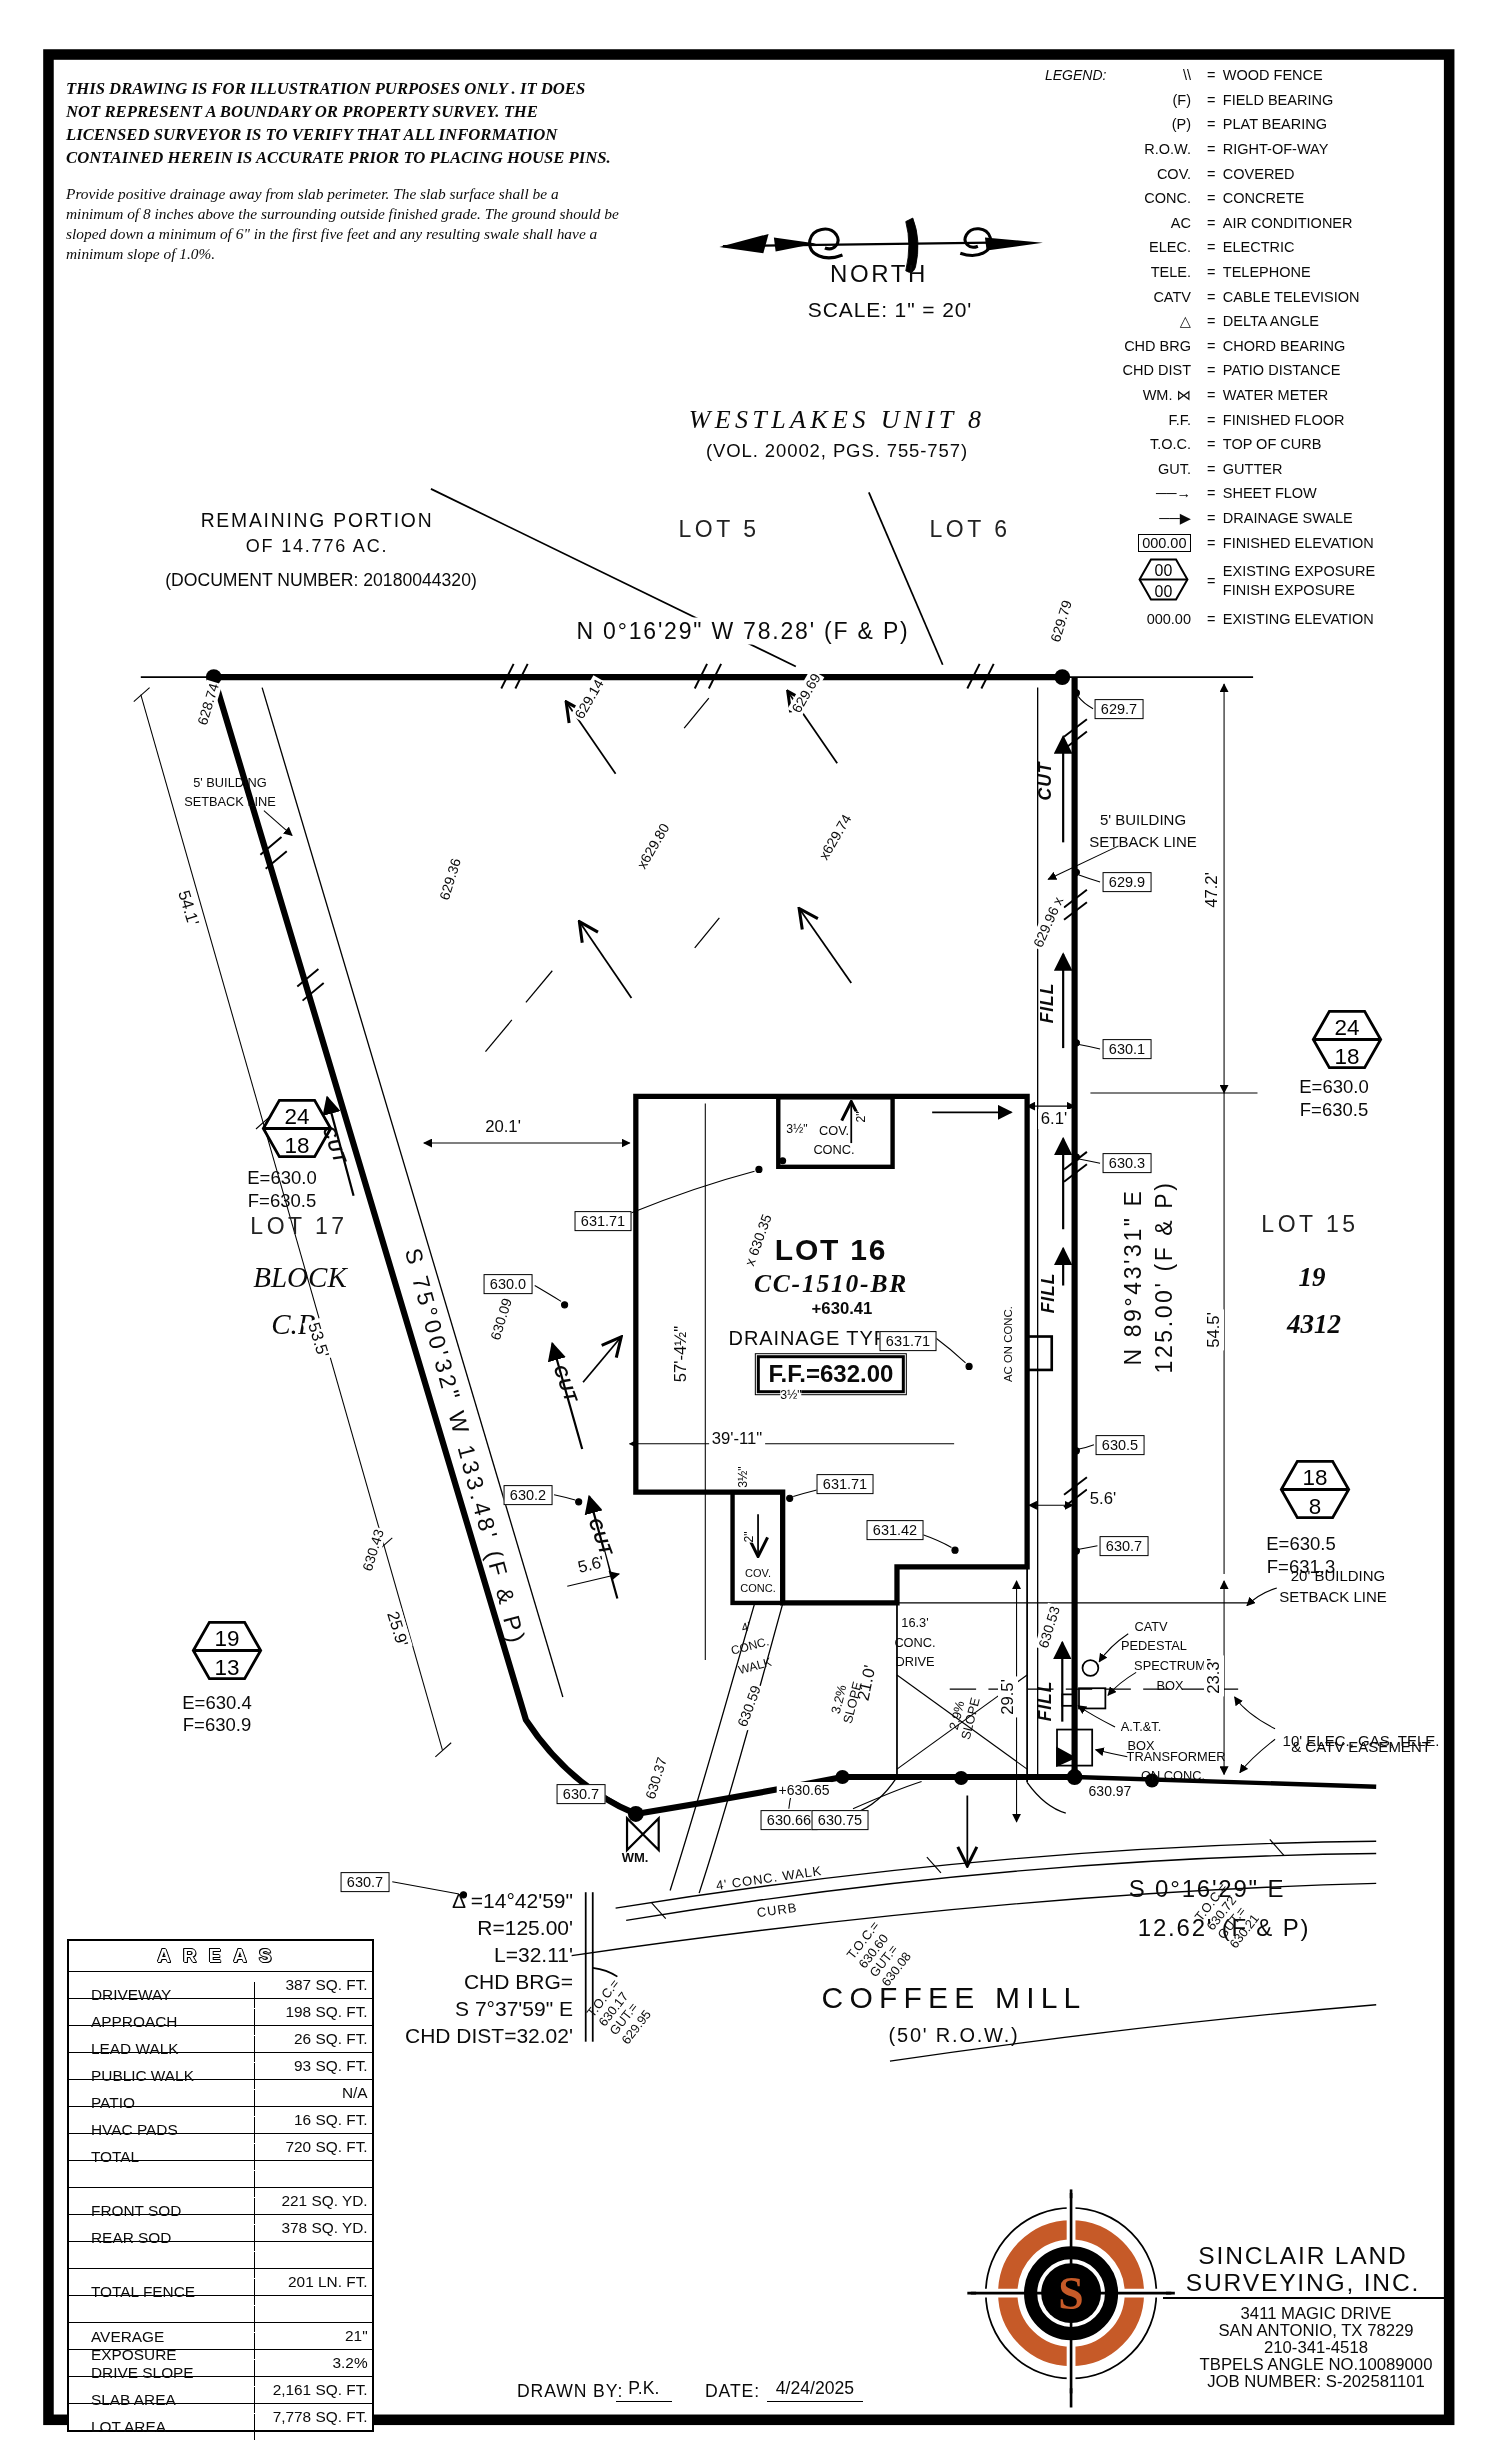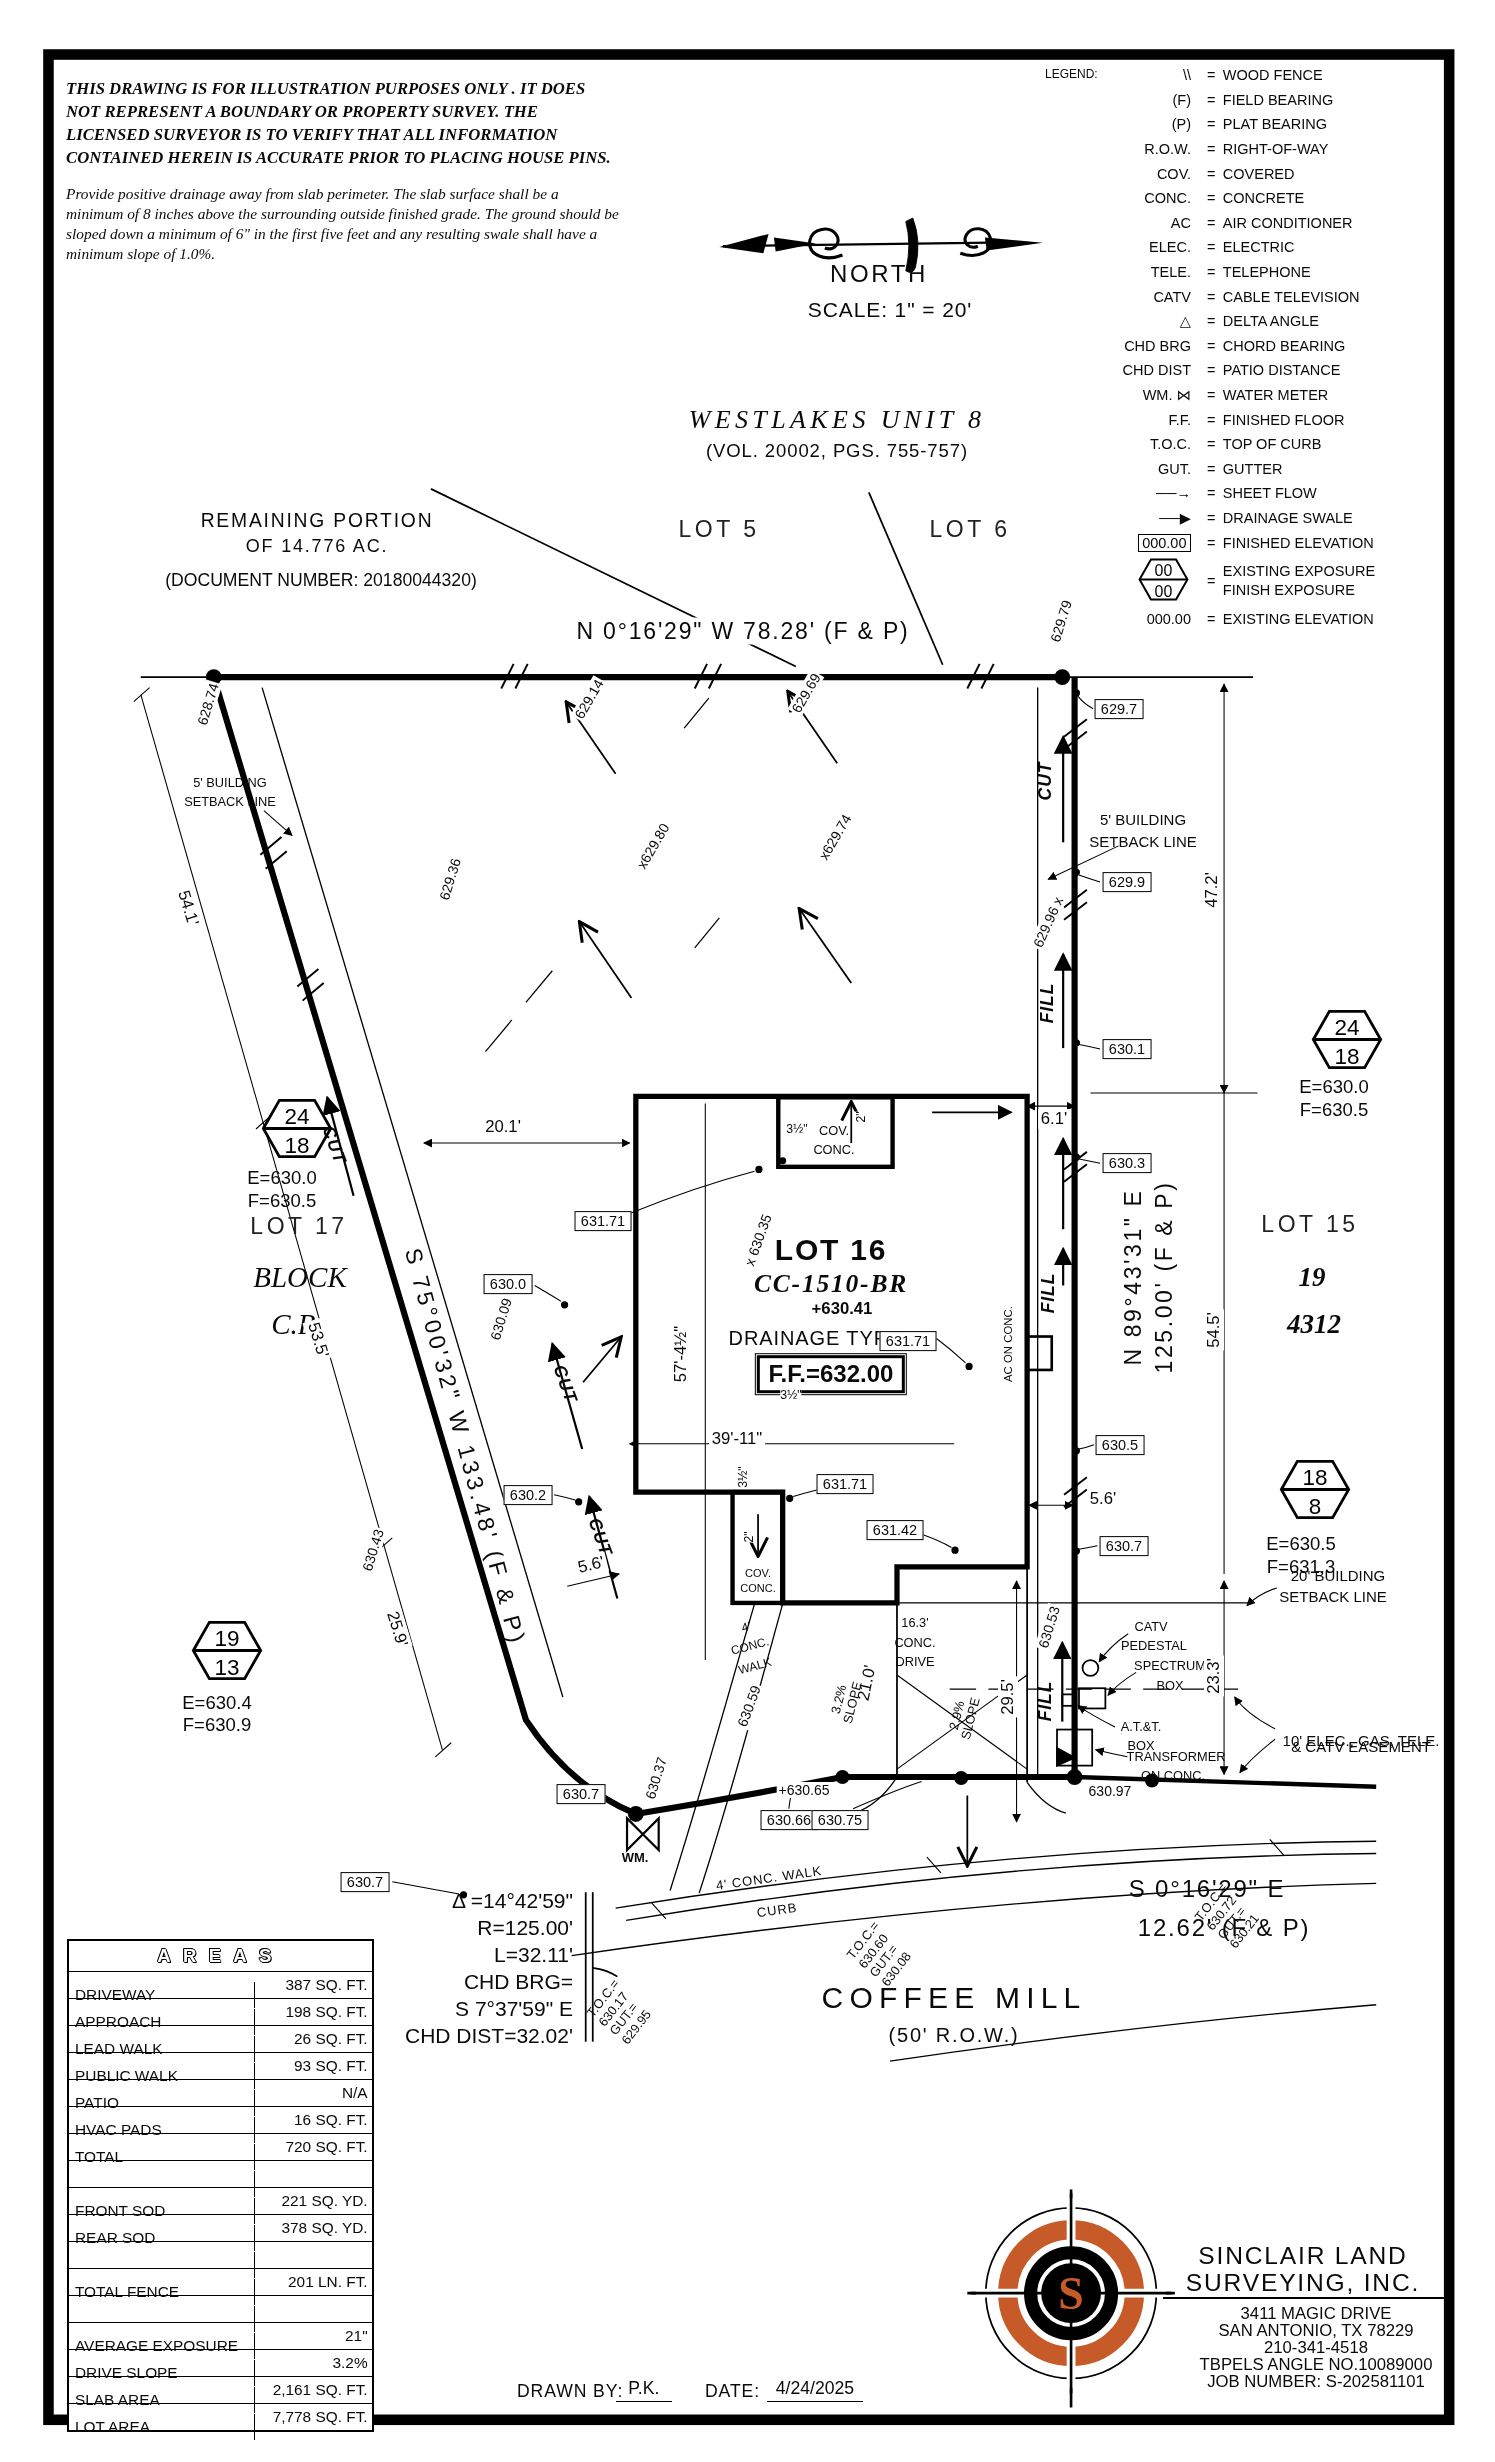--- a/index.html
+++ b/index.html
@@ -26,21 +26,21 @@
   .leg-row{display:flex;align-items:center;min-height:24.6px;font-size:14.5px;}
   .leg-sym{width:139px;text-align:right;padding-right:8.8px;flex:none;}
   .leg-eq{width:23px;flex:none;text-align:center;}
   .leg-box{border:1.5px solid #000;padding:0 3.5px;display:inline-block;}
   .leg-2l div{line-height:19.3px;}
   #areas{position:absolute;left:67px;top:1939px;width:303px;border:2.2px solid #000;background:#fff;}
   #areas .hd{height:30px;border-bottom:1.8px solid #000;text-align:center;font-size:18.5px;font-weight:bold;
              letter-spacing:12.3px;line-height:30px;color:#fff;text-shadow:-0.9px 0 #000,0.9px 0 #000,0 -0.9px #000,0 0.9px #000,0.9px 0.9px #000,-0.9px -0.9px #000;}
   .arow{display:flex;height:26px;border-bottom:1.3px solid #000;font-size:15.4px;align-items:center;}
   .arow:last-child{border-bottom:none;}
-  .arow .al{flex:1;padding-left:6px;border-right:1.3px solid #000;height:100%;display:flex;align-items:center;margin-top:20px;}
+  .arow .al{flex:1;padding-left:22px;border-right:1.3px solid #000;height:100%;display:flex;align-items:center;margin-top:20px;}
   .arow .av{width:113px;text-align:right;padding-right:4.4px;}
   .tbline{font-family:"Liberation Serif",serif;font-style:italic;font-weight:bold;text-align:center;}
   .firm{font-size:16.7px;line-height:17px;text-align:center;}
 </style>
 </head>
 <body>
 
 <div id="sheet">
 
   <svg id="linework" width="1495" height="2462" viewBox="0 0 1700 2800">
@@ -395,21 +395,21 @@
             <div>FINISH EXPOSURE</div>
           </div>
         </div>
         <div class="leg-row">
           <div class="leg-sym">000.00</div>
           <div class="leg-eq">=</div>
           <div>EXISTING ELEVATION</div>
         </div>
       </div>
   </div>
-  <div class="abs" style="left:1045px;top:67px;font-size:12px;">LEGEND:</div>
+  <div class="abs" style="left:1045px;top:67px;font-size:14px;font-style:italic;">LEGEND:</div>
 
   <div class="abs ctr serifit" style="left:837px;top:420px;font-size:26px;letter-spacing:4.4px;">WESTLAKES  UNIT  8</div>
   <div class="abs ctr" style="left:837px;top:451px;font-size:18.5px;letter-spacing:0.9px;">(VOL. 20002, PGS. 755-757)</div>
   <div class="abs ctr" style="left:317px;top:521px;font-size:19.3px;letter-spacing:1.8px;">REMAINING PORTION</div>
   <div class="abs ctr" style="left:317px;top:546px;font-size:18px;letter-spacing:1.8px;">OF 14.776 AC.</div>
   <div class="abs ctr" style="left:321px;top:580px;font-size:17.6px;">(DOCUMENT NUMBER:  20180044320)</div>
   <div class="abs ctr lotname" style="left:719px;top:529px;">LOT 5</div>
   <div class="abs ctr lotname" style="left:970px;top:529px;">LOT 6</div>
   <div class="abs ctr lotname" style="left:299px;top:1226px;">LOT 17</div>
   <div class="abs ctr serifit" style="left:300px;top:1277px;font-size:29px;">BLOCK</div>

